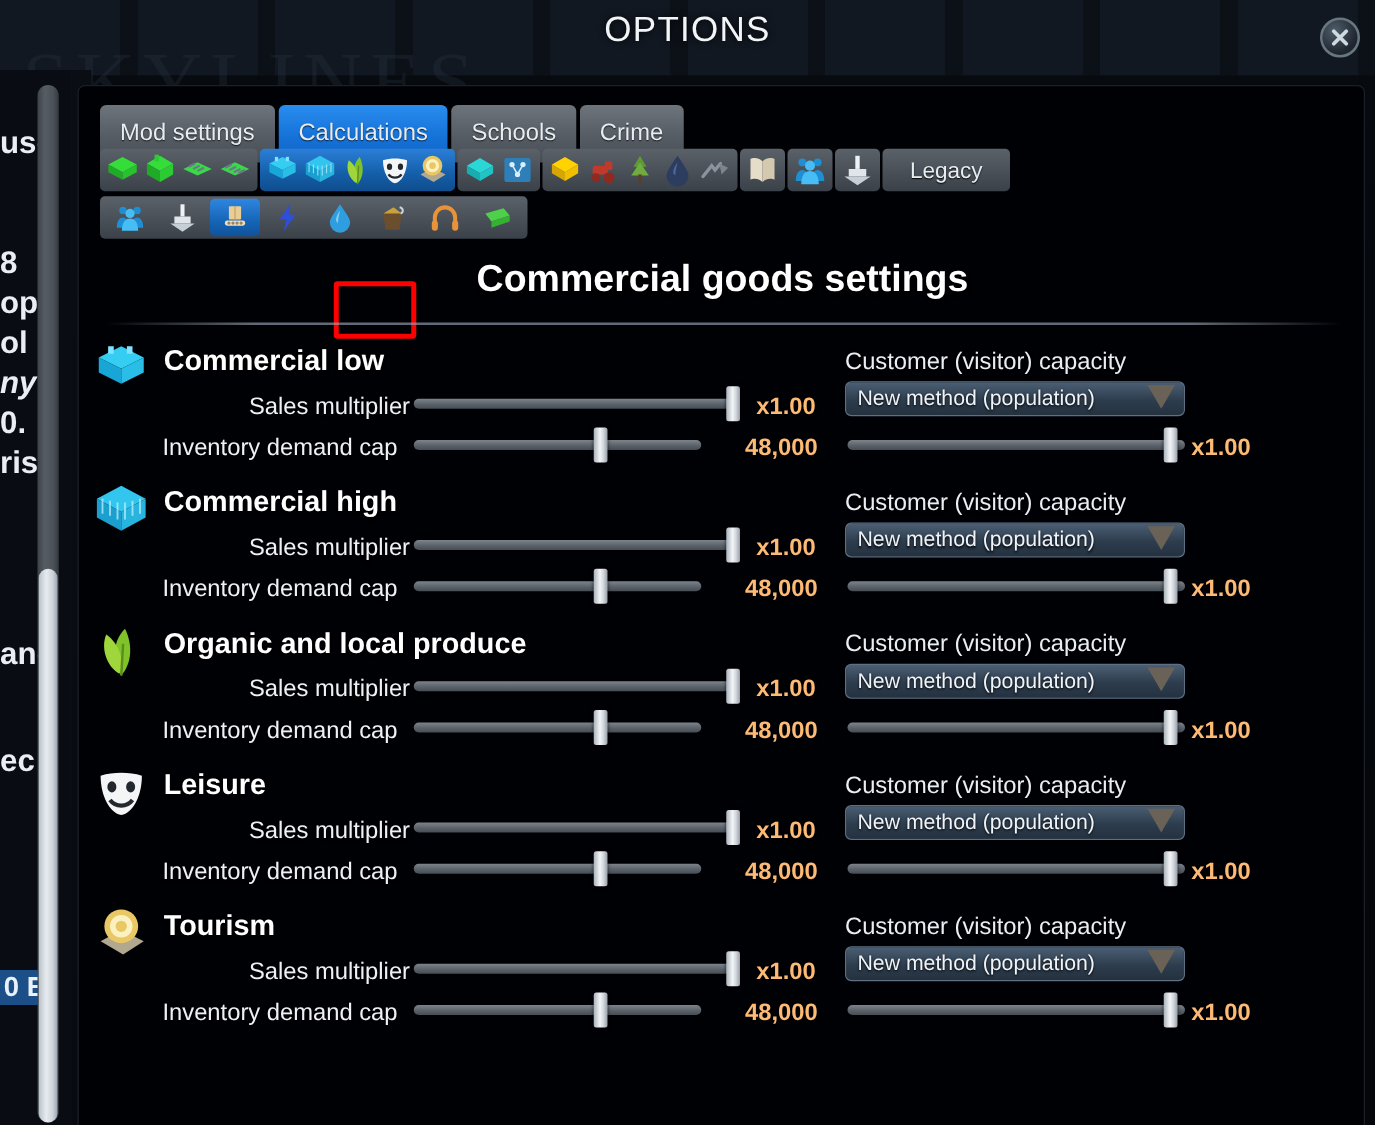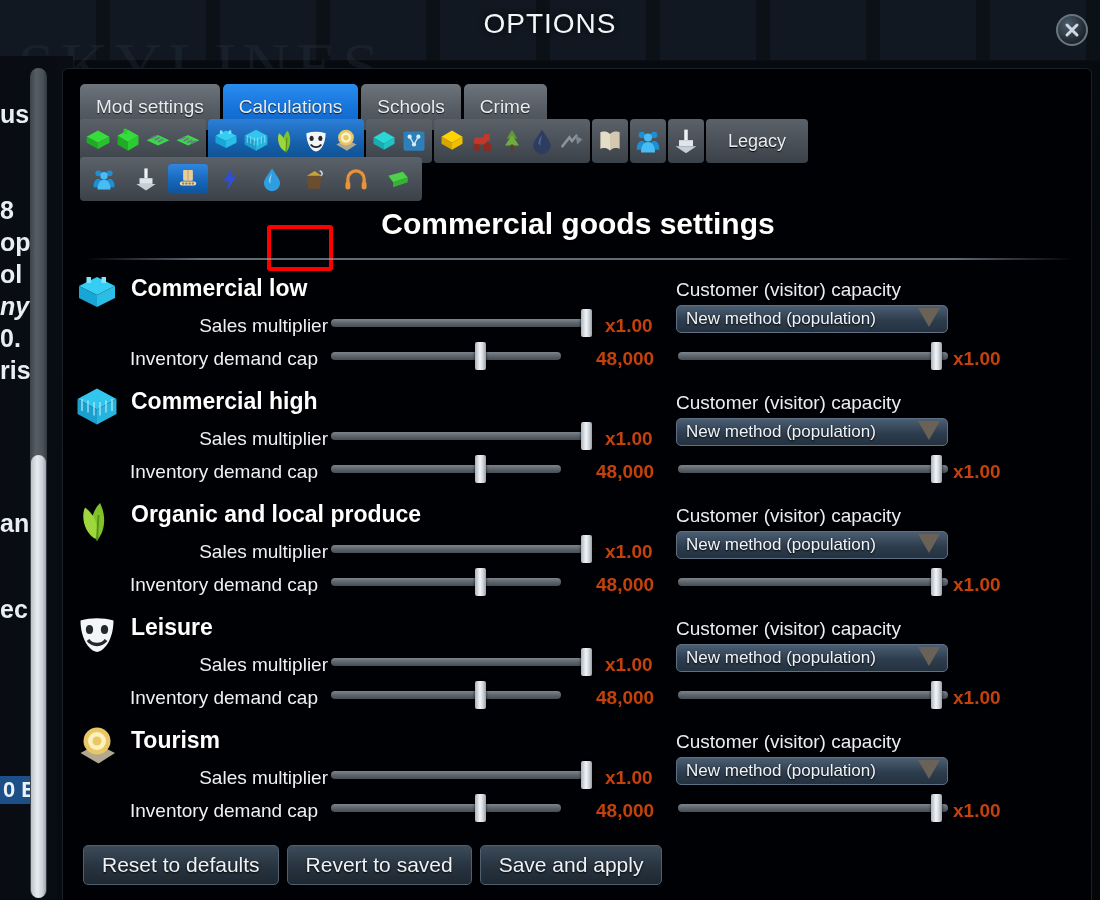--- a/index.html
+++ b/index.html
@@ -101,21 +101,21 @@
     text-shadow: 0 1px 1px rgba(0,0,0,.75);
     cursor: pointer;
   }
   .tab.active { background: linear-gradient(180deg,#2a8df0,#1572d8 55%,#1164c4); }
 
   
   .icon-row { position: absolute; left: 17px; display: flex; gap: 2px; }
   .icon-row.r1 { top: 50px; }
   .icon-row.r2 { top: 88px; }
   .igroup {
-    height: 44px; display: flex; align-items: center; gap: 2px;
+    height: 34px; display: flex; align-items: center; gap: 2px;
     padding: 0 4px;
     background: linear-gradient(180deg,#5a6169,#474e56 60%,#3b4148);
     border-radius: 4px;
   }
   .igroup.sel { background: linear-gradient(180deg,#2b7fd8,#145ea8 60%,#0f4d8d); }
   .igroup.legacy { padding: 0 22px; }
   .igroup .lbl { font-size: 18px; color: #e8edf2; text-shadow: 0 1px 1px #000; }
   .icn { width: 28px; height: 28px; display:block; }
   .red-box {
     position: absolute; left: 204px; top: 156px;
@@ -159,21 +159,21 @@
 
   .sl { position: absolute; height: 8px; border-radius: 4px;
         background: linear-gradient(180deg,#7d848c,#5b626a 55%,#464d55); }
   .sl-thumb {
     position: absolute; width: 11px; height: 28px; border-radius: 2px;
     background: linear-gradient(90deg,#aab2ba,#f2f5f8 45%,#d2d8de 70%,#98a0a8);
     box-shadow: 0 0 3px rgba(0,0,0,.8);
     cursor: pointer;
   }
   .sl-val {
-    position: absolute; font-size: 19px; color: #c2410c; font-weight: bold;
+    position: absolute; font-size: 19px; color: #fdba74; font-weight: bold;
     text-shadow: 0 1px 2px #000;
   }
 
   .sl-a { left: 268px; top: 52px; width: 255px; }
   .th-a { left: 518px; top: 42px; }
   .va-a { left: 542px; top: 48px; }
 
   .sl-b { left: 268px; top: 85px; width: 230px; }
   .th-b { left: 412px; top: 75px; }
   .va-b { left: 533px; top: 81px; }
@@ -616,19 +616,14 @@
           <div class="dd">
             <span class="txt">New method (population)</span>
             <span class="caret"></span>
           </div>
           <div class="sl sl-c"></div>
           <div class="sl-thumb th-c"></div>
           <div class="sl-val va-c">x1.00</div>
         </div>
       </div>
 
-    <div class="btnbar" id="btnbar">
-        <div class="btn">Reset to defaults</div>
-        <div class="btn">Revert to saved</div>
-        <div class="btn">Save and apply</div>
-      </div>
   </div>
 </div>
 
 </body></html>

